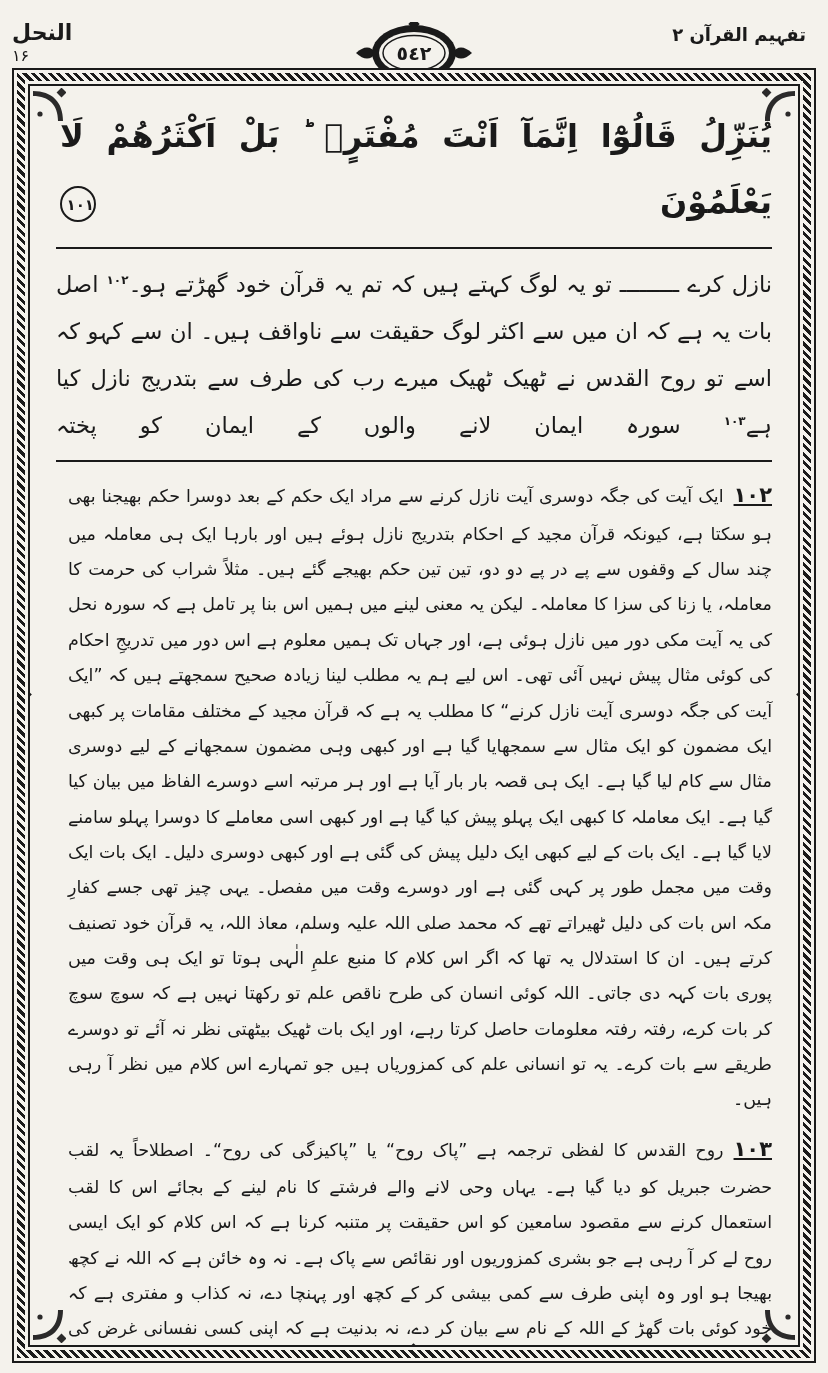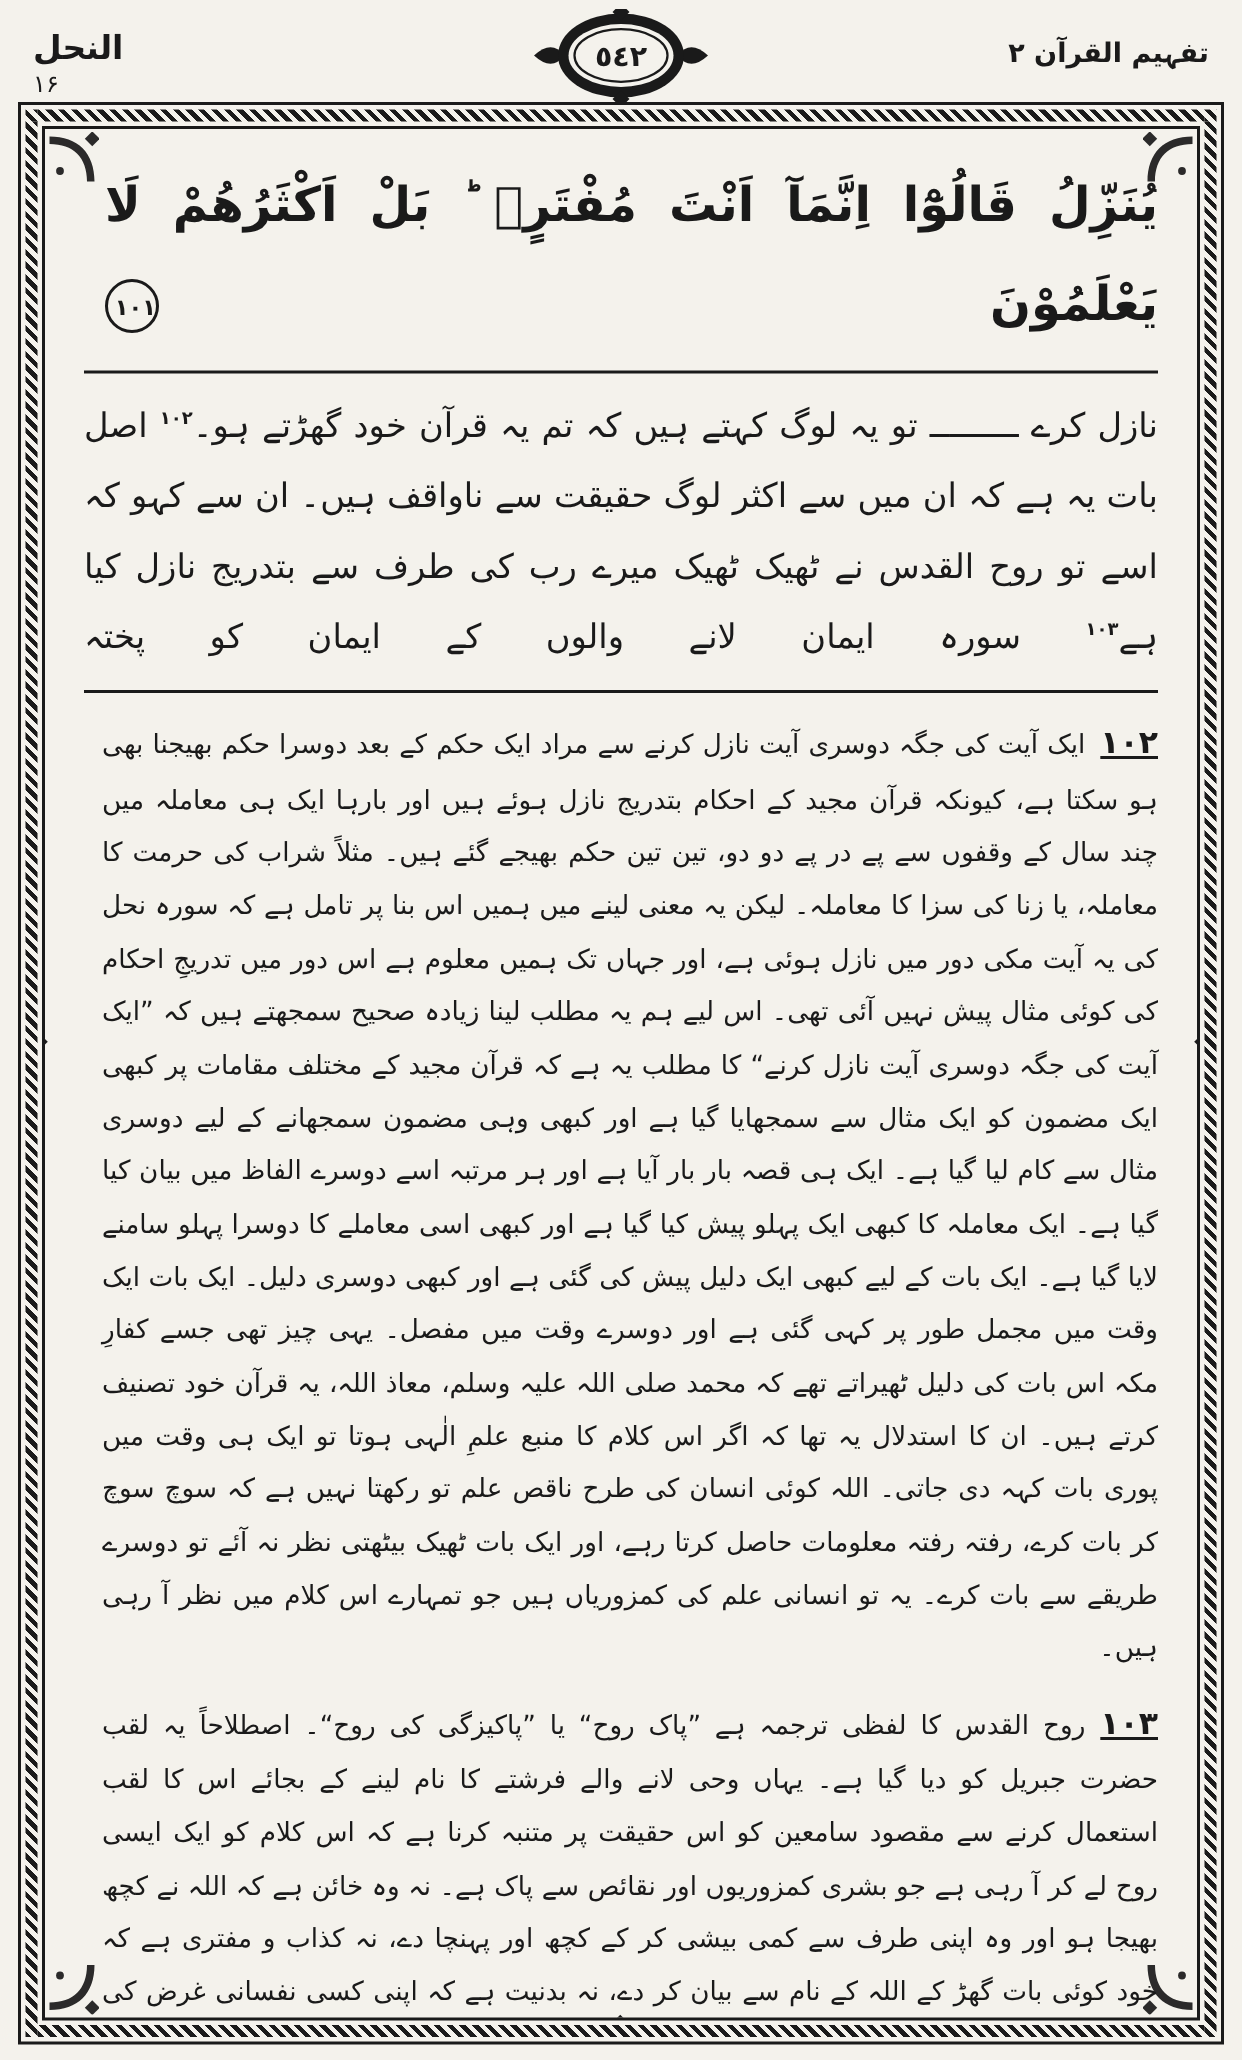--- a/index.html
+++ b/index.html
@@ -16,27 +16,27 @@
     direction: rtl;
   }
 
   
   .header { position: absolute; top: 6px; left: 0; right: 0; height: 58px; }
   .book-title {
     position: absolute; right: 22px; top: 18px;
     font-size: 18px; font-weight: bold; letter-spacing: 0.5px;
   }
   .surah {
-    position: absolute; left: 22px; top: 14px;
+    position: absolute; left: 12px; top: 14px;
     text-align: left;
   }
   .surah .surah-main { font-size: 22px; font-weight: bold; display: block; }
   .surah .surah-sub { font-size: 16px; display: block; margin-top: 1px; }
   .medallion {
-    position: absolute; left: 50%; top: 0;
+    position: absolute; left: 50%; top: 16px;
     transform: translateX(-50%);
   }
 
   
   .frame {
     position: absolute; top: 68px; left: 12px; right: 12px; bottom: 10px;
     border: 2px solid #1a1a1a;
     padding: 3px;
     display: flex;
     box-sizing: border-box;
@@ -67,21 +67,21 @@
   }
   .side-diamond.left  { left: -9px;  top: 48%; }
   .side-diamond.right { right: -9px; top: 48%; }
   .side-diamond.bottom{ bottom: -9px; left: 50%; margin-left: -5px; }
 
   
   .quran {
     font-size: 32px; font-weight: bold;
     line-height: 2.05;
     text-align: justify;
-    margin: 4px 2px 2px 16px;
+    margin: 4px 2px 2px 6px;
   }
   .q-line { text-align: justify; text-align-last: justify; white-space: normal; }
   .verse-circle {
     display: inline-block; width: 36px; height: 36px; line-height: 34px;
     border: 2.5px solid #1a1a1a; border-radius: 50%;
     font-size: 15px; font-weight: bold; text-align: center;
     vertical-align: middle; box-sizing: border-box;
   }
 
   .rule {

